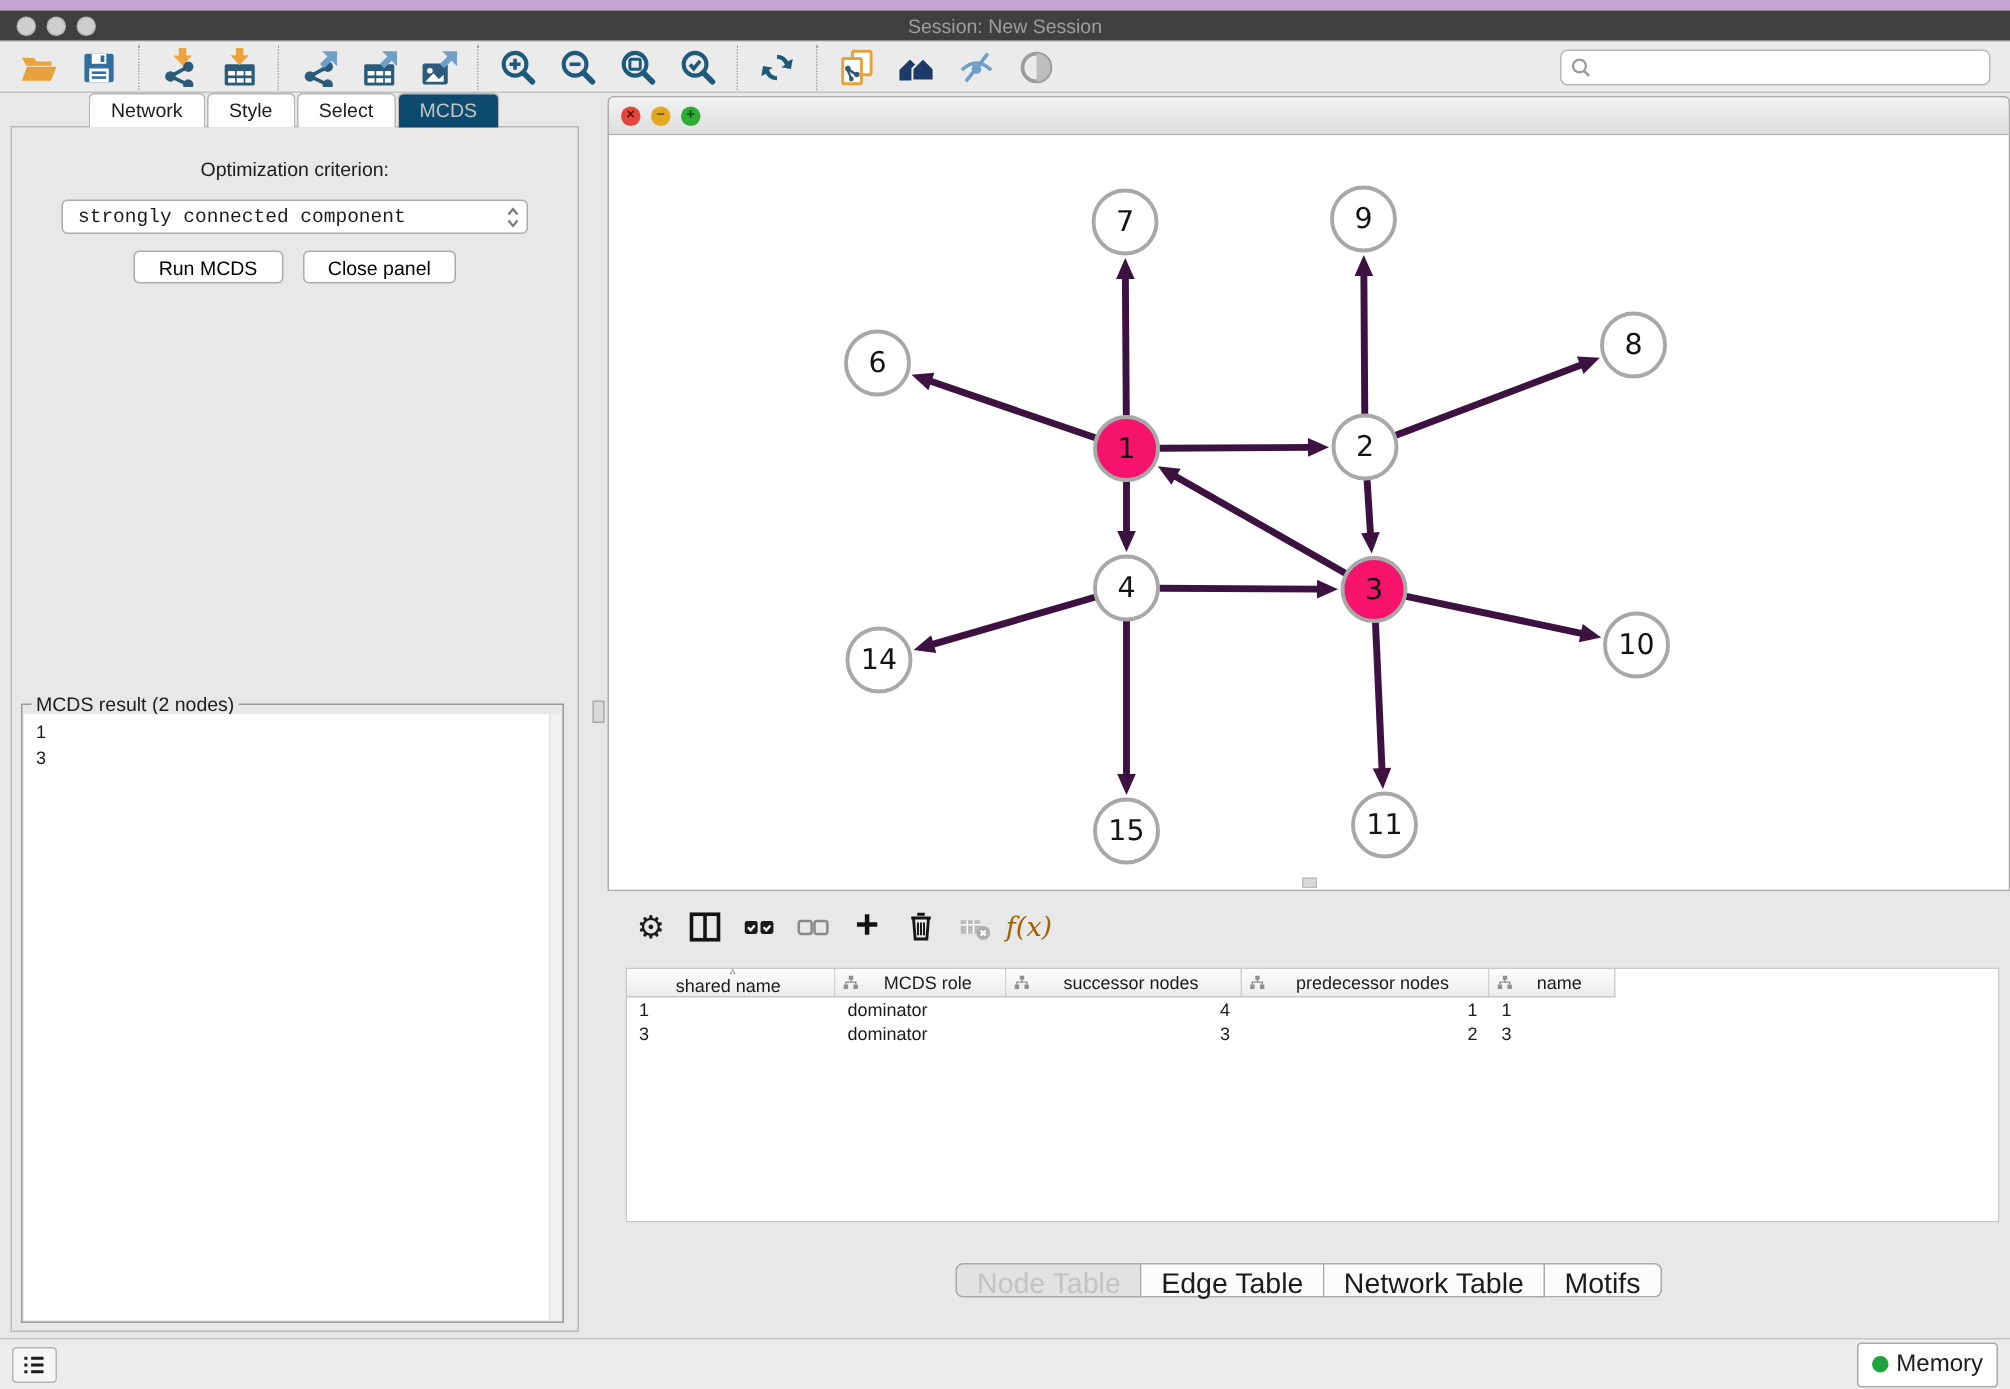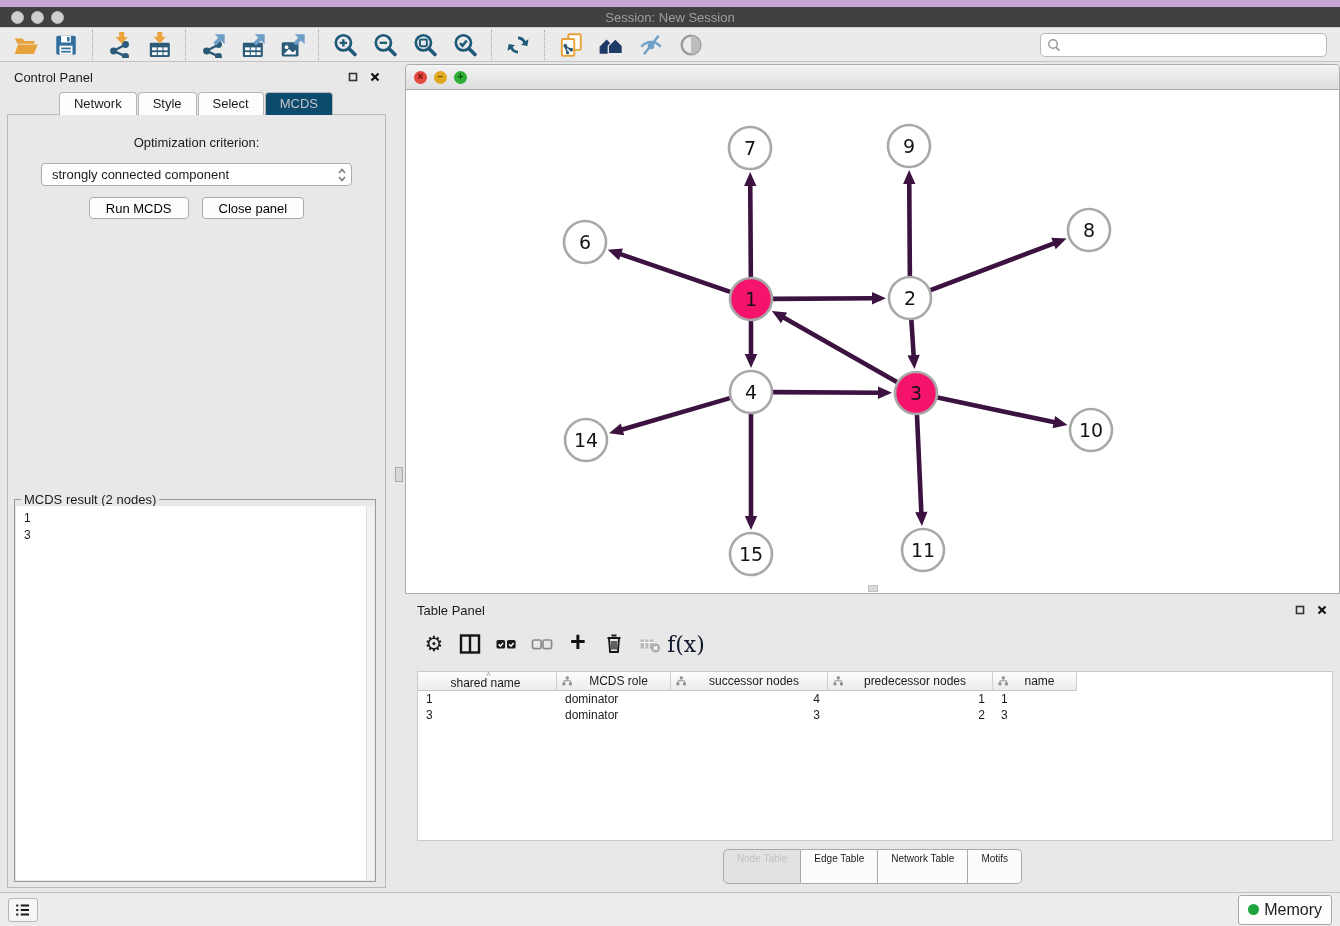--- a/index.html
+++ b/index.html
@@ -38,21 +38,21 @@
 
   .cp-tabs { display:flex; justify-content:center; position:relative; z-index:2; }
   .cp-tab { background:#FDFDFD; border:1px solid #B5B5B5; border-bottom:none; padding:3px 14px 4px;
             border-radius:4px 4px 0 0; margin-right:1px; }
   .cp-tab.active { background:#0c4a6e; color:#C5C5C5; }
 
   .cp-body { flex:1; margin:-1px 7px 4px 7px; border:1px solid #B9B9B9; background:#E8E8E8;
              display:flex; flex-direction:column; align-items:center; position:relative; }
   .opt-label { margin-top:20px; }
   .criterion { margin-top:13px; width:311px; height:23px; background:#fff; border:1px solid #ABABAB;
-               border-radius:4px; display:flex; align-items:center; padding:0 4px 0 10px; }
+               border-radius:4px; display:flex; align-items:center; padding:0 4px 0 10px;font-family:Liberation Mono, monospace; }
   .criterion .val { flex:1; }
   .criterion svg { width:10px; height:16px; }
   .cp-buttons { margin-top:11px; display:flex; gap:13px; }
   .btn { height:22px; background:#FDFDFD; border:1px solid #ABABAB; border-radius:4px;
          padding:0 16px; font-size:13px; font-family:"Liberation Sans",sans-serif; }
 
   .result-group { position:absolute; left:6px; right:9px; top:384px; bottom:5px;
                   border:1px solid #9A9A9A; }
   .result-legend { position:absolute; top:-8px; left:6px; background:#E8E8E8; padding:0 3px; }
   .result-area { position:absolute; inset:6px 1px 1px 1px; background:#fff; overflow:hidden; }
@@ -83,36 +83,36 @@
 
   
   .table-panel { flex:1; margin-top:3px; background:#E8E8E8; display:flex; flex-direction:column; }
   .tp-head { height:26px; display:flex; align-items:center; padding:0 10px 0 12px; }
   .tp-head .ph-title { flex:1; }
   .tp-toolbar { height:42px; display:flex; align-items:center; padding-left:14px; gap:6px; }
   .tp-btn { width:30px; height:30px; display:flex; align-items:center; justify-content:center; }
   .tp-btn svg { width:24px; height:24px; }
   .glyph-gear { font-size:21px; color:#1b1b1b; }
   .glyph-plus { font-size:27px; font-weight:bold; color:#111; line-height:1; margin-top:-3px; }
-  .glyph-fx { font-family:"DejaVu Serif", serif; font-size:22px; color:#0f172a; }
+  .glyph-fx { font-family:"DejaVu Serif", serif; font-style:italic; font-size:18px; color:#a16207; }
 
   .tp-tablewrap { margin:6px 7px 0 12px; height:170px; background:#fff; border:1px solid #C9C9C9;
                   overflow:hidden; }
   .tbl-header { display:flex; height:19px; }
   .tbl-hcell { display:flex; align-items:center; background:linear-gradient(#FDFDFD,#ECECEC);
                border-right:1px solid #D0D0D0; border-bottom:1px solid #C6C6C6; font-size:12px;
                padding-left:5px; }
   .tbl-hcell svg { width:11px; height:11px; margin-right:2px; }
   .tbl-hcell .lbl { flex:1; text-align:center; padding-right:8px; }
   .tbl-row { display:flex; height:16px; font-size:12px; }
   .tbl-cell { padding:1px 8px 0 8px; white-space:nowrap; overflow:hidden; }
 
   .tp-tabs { flex:1; display:flex; align-items:center; justify-content:center; }
-  .tp-tab { height:35px; background:#FCFCFC; border:1px solid #A9A9A9; border-left:none;
-            padding:3px 13px 0; font-size:10px; }
+  .tp-tab { height:23px; background:#FCFCFC; border:1px solid #A9A9A9; border-left:none;
+            padding:3px 13px 0; font-size:19px; }
   .tp-tab:first-child { border-left:1px solid #A9A9A9; border-radius:5px 0 0 5px; }
   .tp-tab:last-child { border-radius:0 5px 5px 0; }
   .tp-tab.active { background:#E2E2E2; color:#C2C2C2; }
 
   
   .statusbar { height:34px; background:#ECECEC; border-top:1px solid #C3C3C3;
                display:flex; align-items:center; padding:0 8px; }
   .list-btn { width:30px; height:24px; background:#F6F6F6; border:1px solid #B5B5B5; border-radius:3px;
               display:flex; align-items:center; justify-content:center; }
   .list-btn svg { width:18px; height:18px; }
@@ -385,33 +385,20 @@
     <svg viewBox="0 0 14 14">
         <use href="#i-search-mag"></use>
       </svg>
     <input placeholder="" style="">
   </div>
 </div>
 
 <div class="main">
 
   <div class="control-panel">
-    <div class="panel-head">
-      <span class="ph-title">Control Panel</span>
-      <span class="win-ico">
-          <svg viewBox="0 0 12 12">
-            <use href="#i-float"></use>
-          </svg>
-        </span>
-      <span class="win-ico">
-          <svg viewBox="0 0 12 12">
-            <use href="#i-close"></use>
-          </svg>
-        </span>
-    </div>
     <div class="cp-tabs" id="cp-tabs">
         <div class="cp-tab">Network</div>
         <div class="cp-tab">Style</div>
         <div class="cp-tab">Select</div>
         <div class="cp-tab active">MCDS</div>
       </div>
     <div class="cp-body">
       <div class="opt-label">Optimization criterion:</div>
       <div class="criterion">
         <span class="val">strongly connected component</span>
@@ -500,33 +487,20 @@
             <circle cx="345" cy="464" r="21" fill="#FFFFFF" stroke="#A8A8A8" stroke-width="2.6"></circle>
             <text x="345" y="464" text-anchor="middle" dominant-baseline="central" font-size="19" fill="#141414" font-family="&quot;DejaVu Sans&quot;,sans-serif">15</text>
             <circle cx="517" cy="460" r="21" fill="#FFFFFF" stroke="#A8A8A8" stroke-width="2.6"></circle>
             <text x="517" y="460" text-anchor="middle" dominant-baseline="central" font-size="19" fill="#141414" font-family="&quot;DejaVu Sans&quot;,sans-serif">11</text>
           </svg>
         <div class="canvas-handle"></div>
       </div>
     </div>
 
     <div class="table-panel">
-      <div class="tp-head">
-        <span class="ph-title">Table Panel</span>
-        <span class="win-ico">
-            <svg viewBox="0 0 12 12">
-              <use href="#i-float"></use>
-            </svg>
-          </span>
-        <span class="win-ico">
-            <svg viewBox="0 0 12 12">
-              <use href="#i-close"></use>
-            </svg>
-          </span>
-      </div>
       <div class="tp-toolbar" id="tp-toolbar">
           <div class="tp-btn">
             <span class="glyph-gear">⚙</span>
           </div>
           <div class="tp-btn">
             <svg viewBox="0 0 24 24">
               <use href="#i-column-layout"></use>
             </svg>
           </div>
           <div class="tp-btn">

